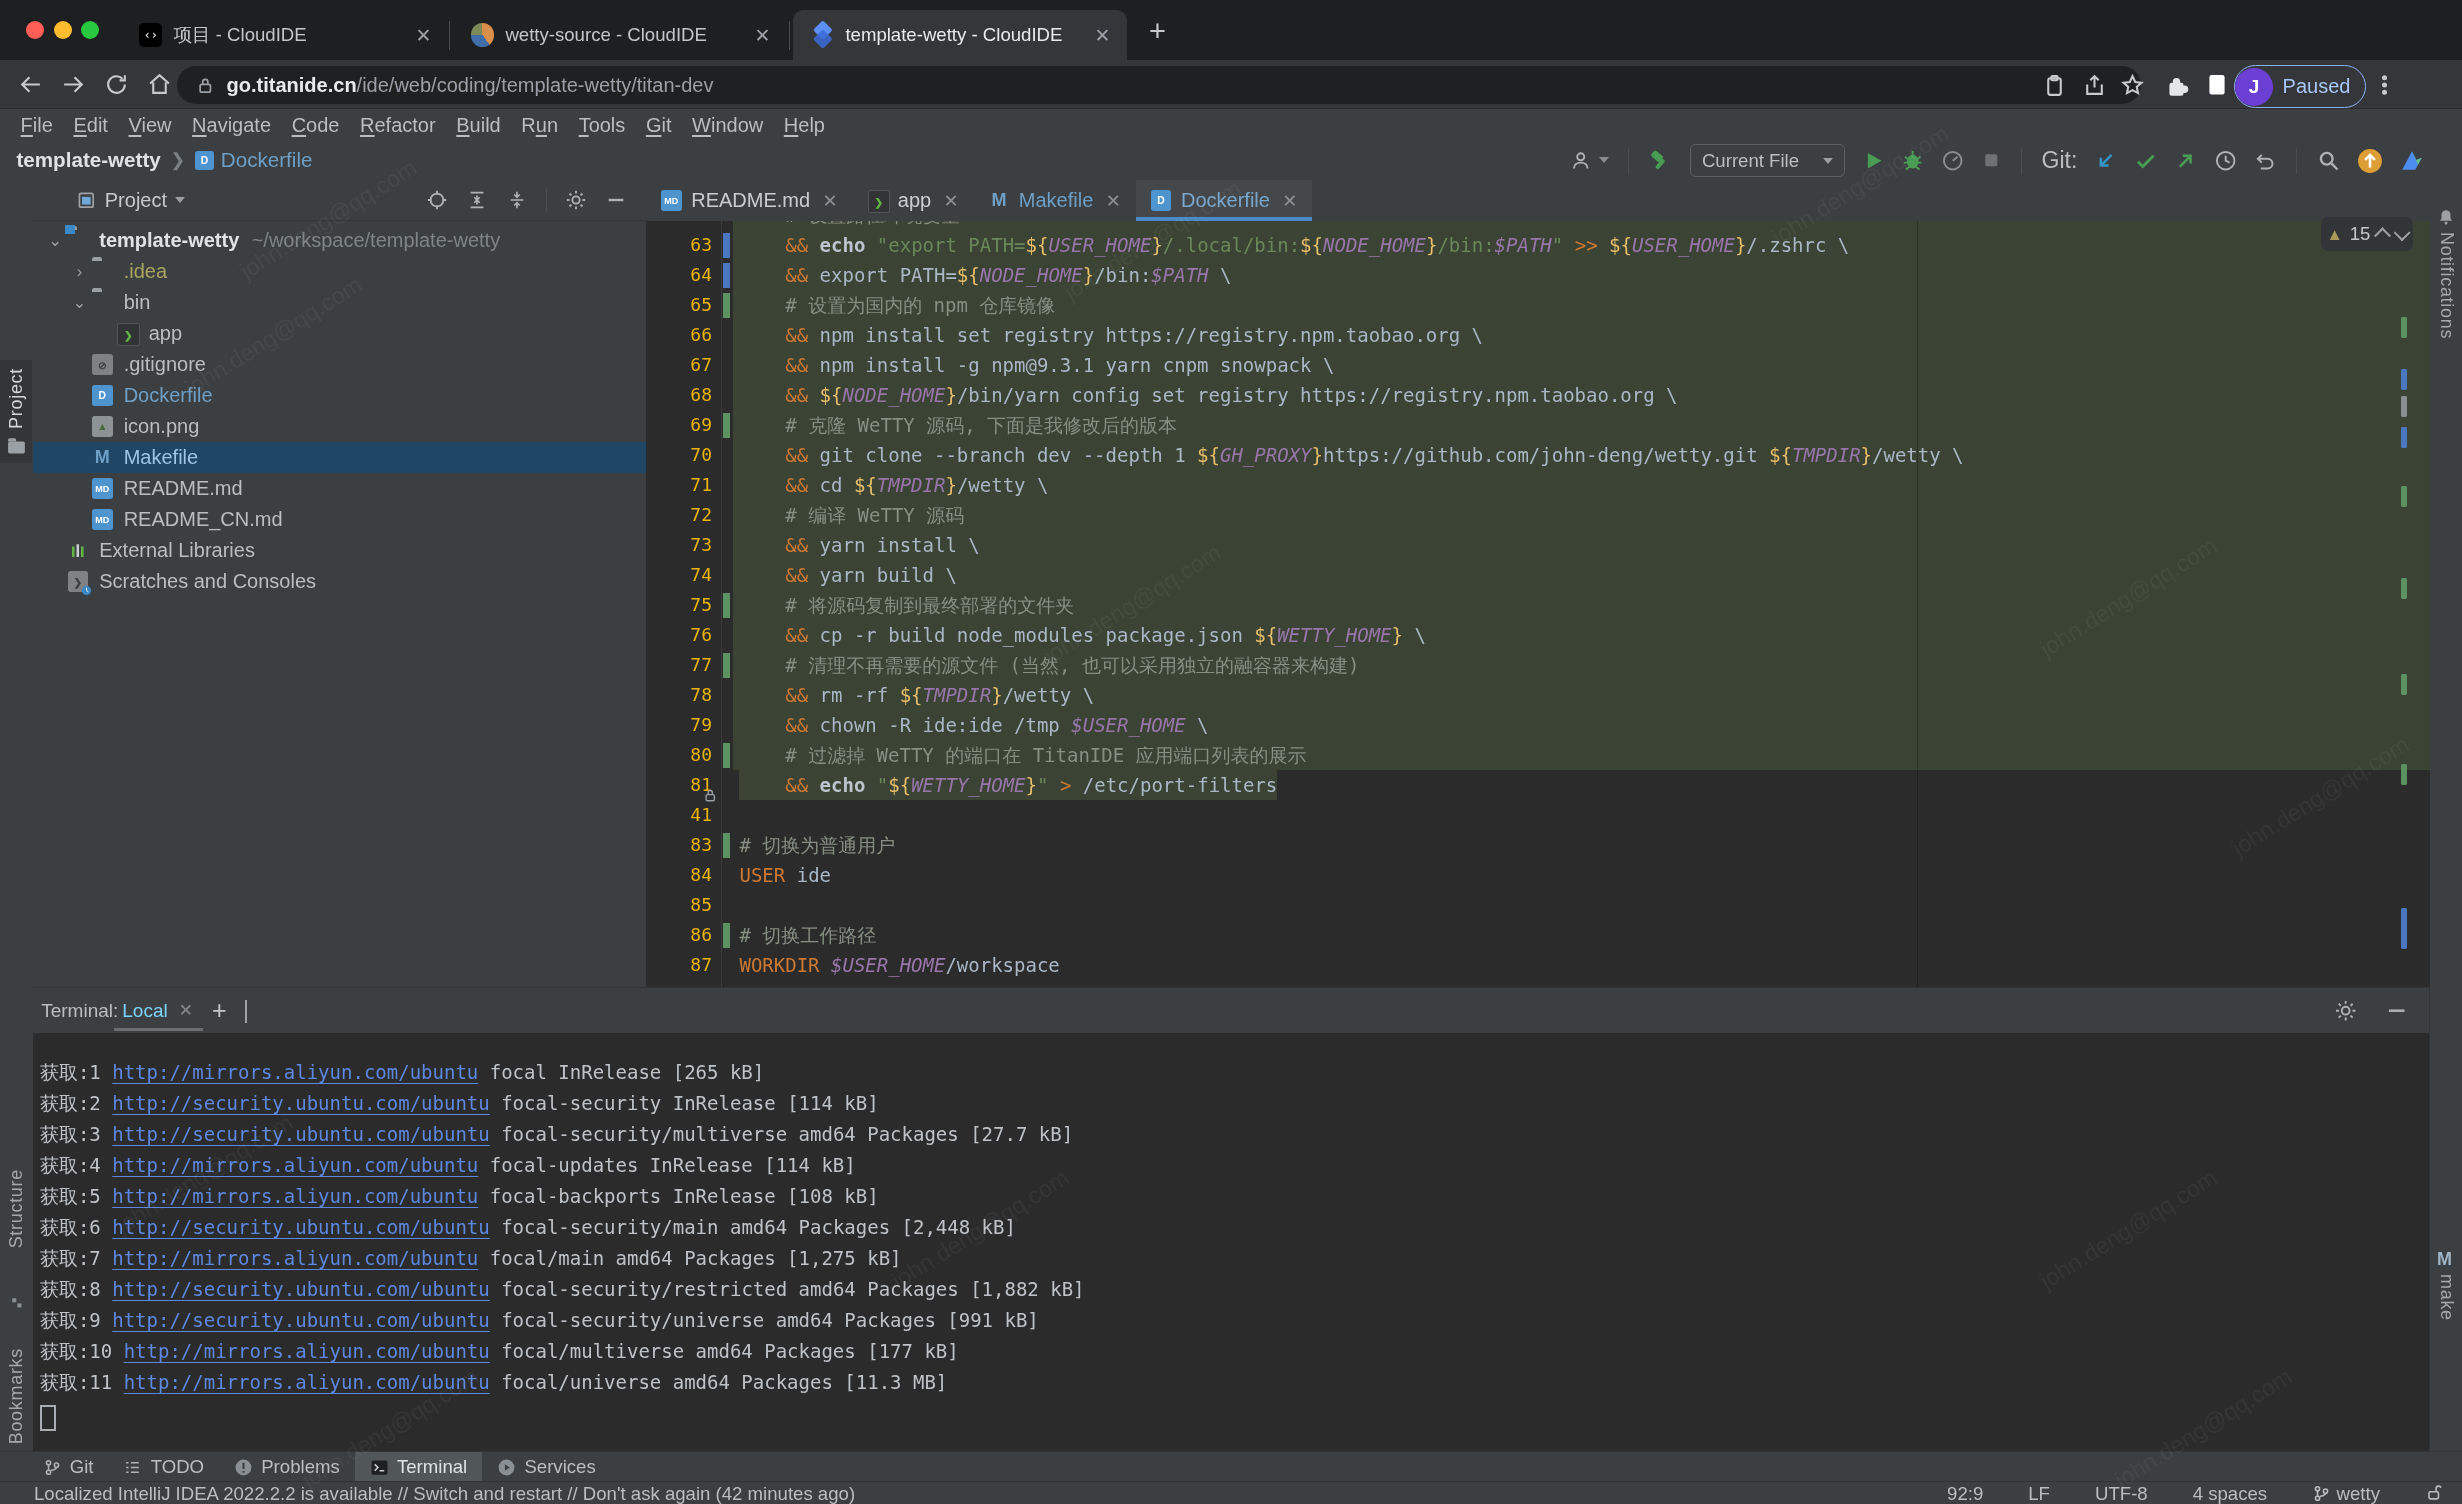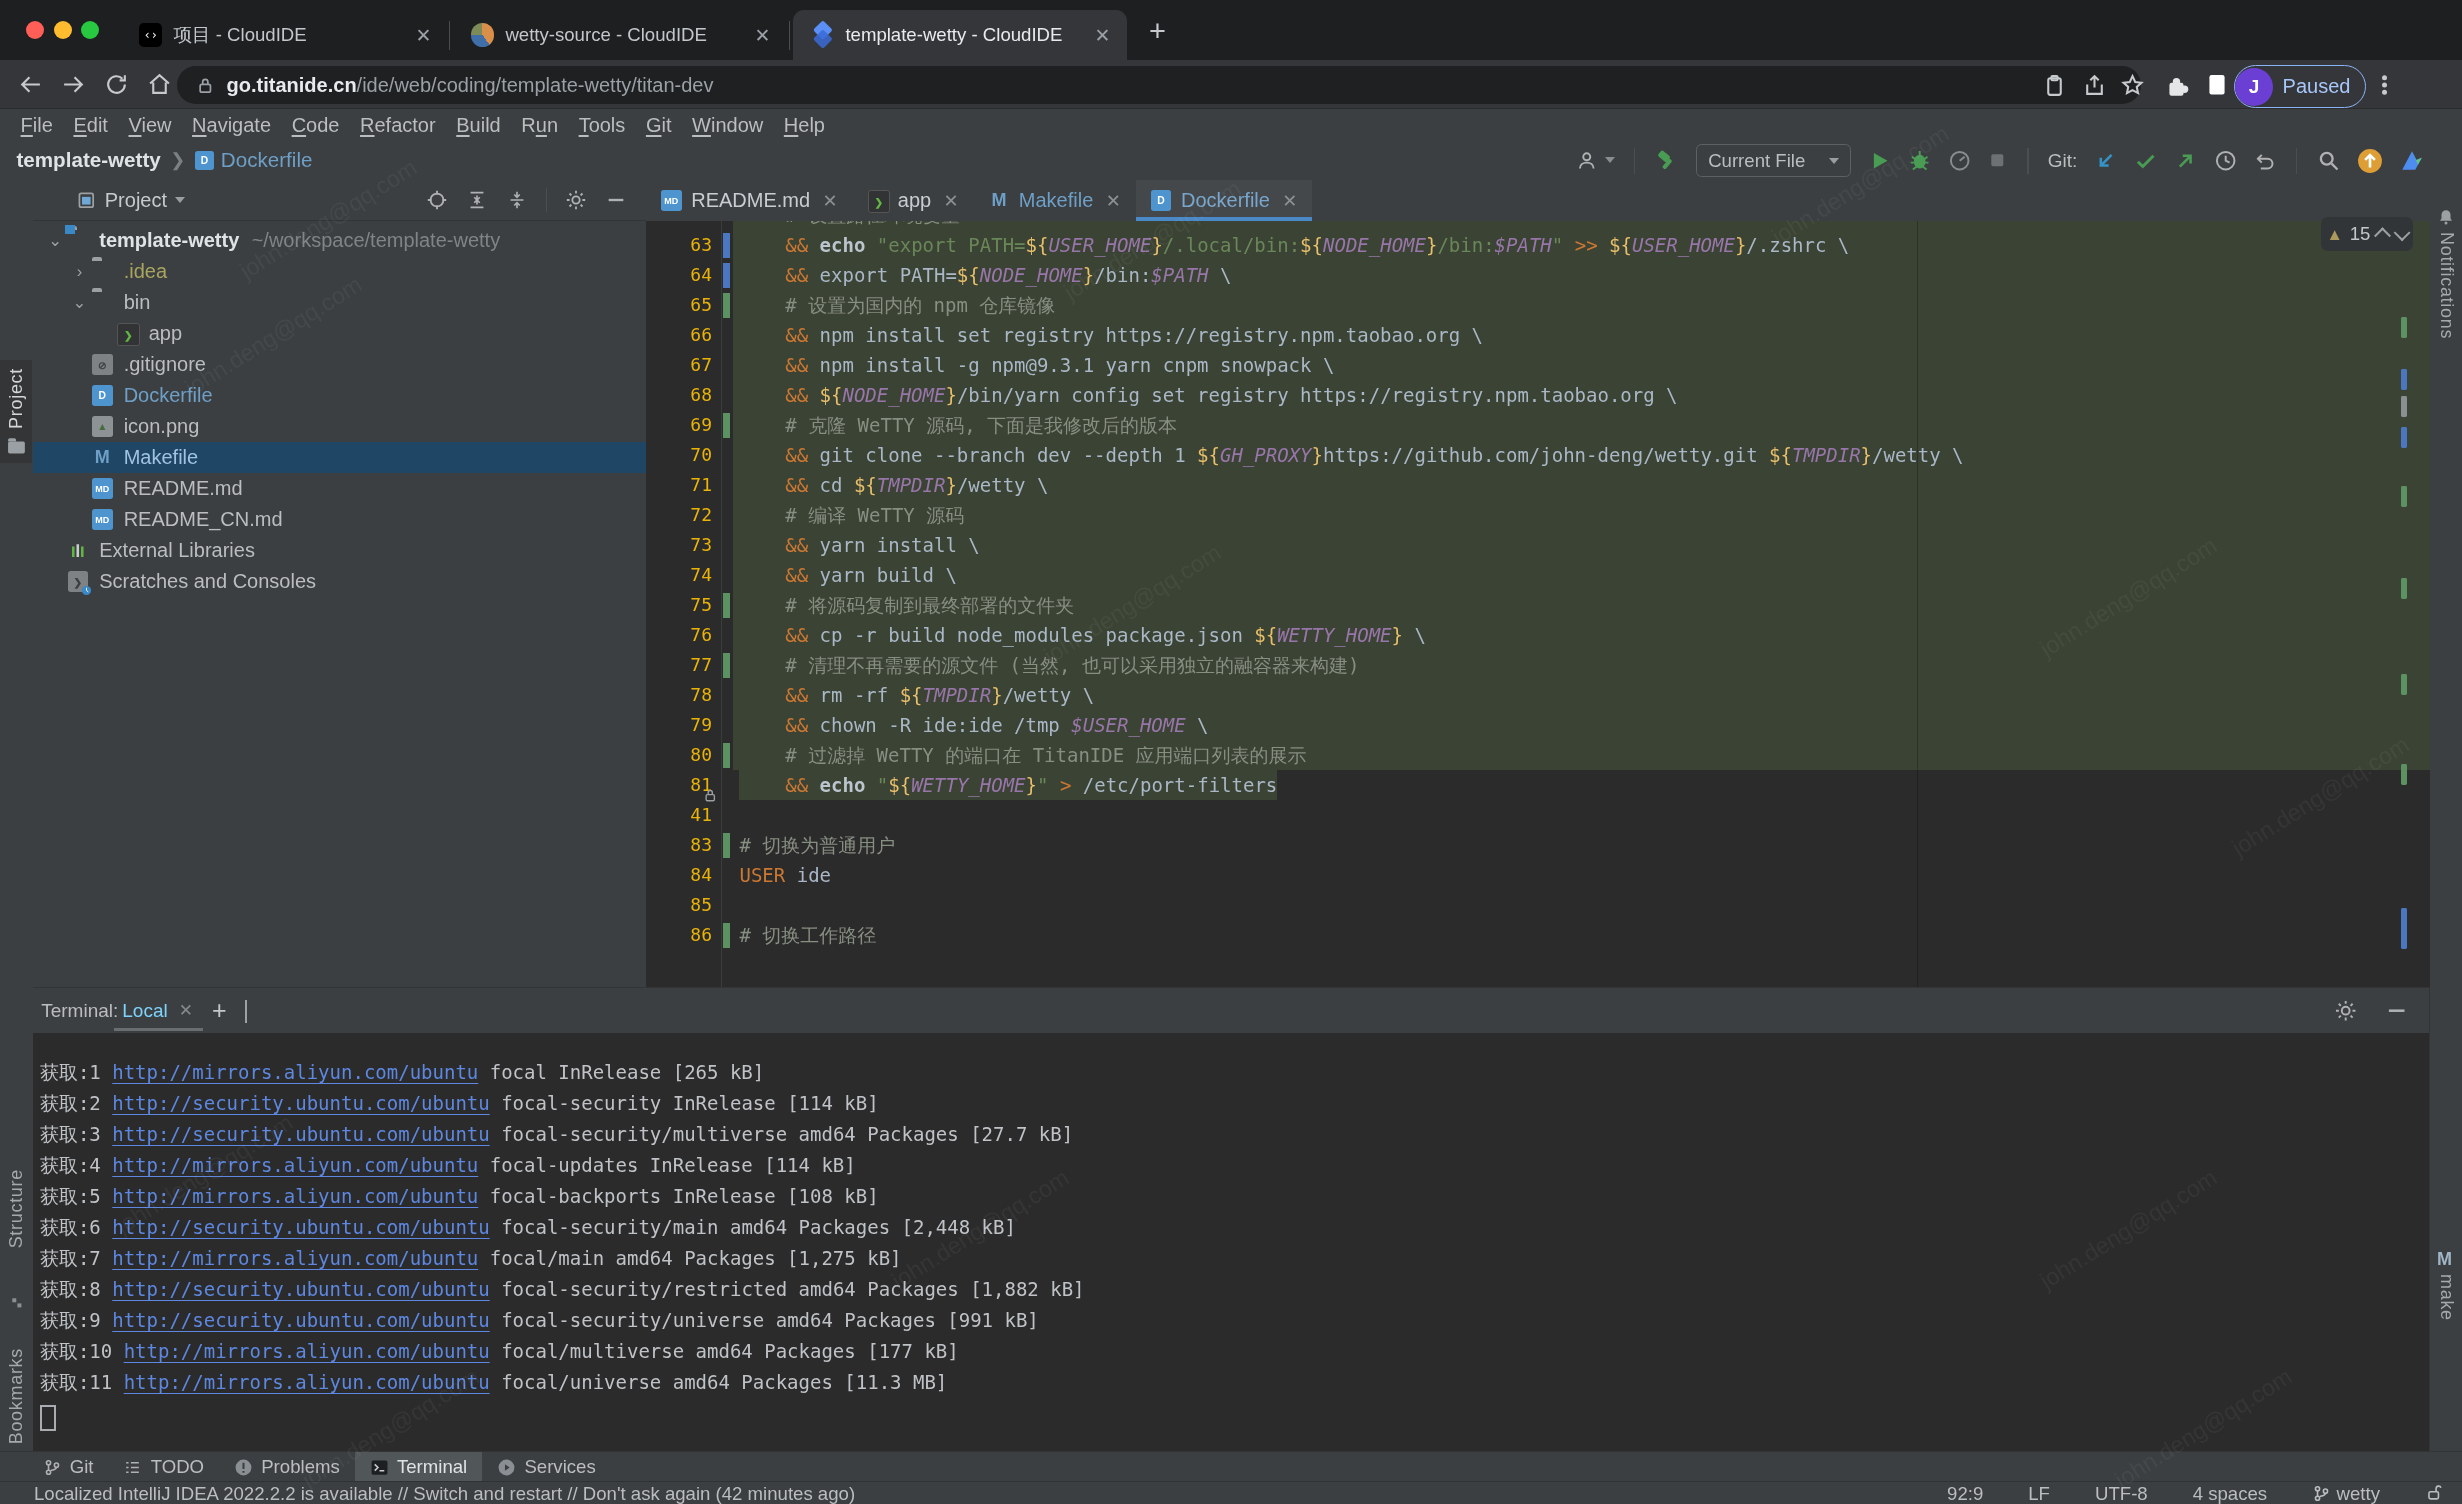--- a/index.html
+++ b/index.html
@@ -36,21 +36,21 @@
   .mi u{text-underline-offset:3.4px}
   #idehead{position:absolute;left:0;top:140px;width:2462px;height:40px;background:#3c3f41;border-bottom:1.4px solid #323436}
   #crumbs{position:absolute;left:16.5px;top:148px;display:flex;align-items:center;font-size:20.6px}
   #crumbs .proj{font-weight:bold;color:#dfe3e6}
   #crumbs .sep{color:#7b8084;margin:0 9.6px;font-size:18px}
   #crumbs .file{color:#6e9fc6;margin-left:6.9px}
   #toolbar{position:absolute;right:37px;top:142px;height:37px;display:flex;align-items:center;gap:16.5px}
   .tbsep{width:1.4px;height:26px;background:#4b4e50;margin:0 2.7px}
   #runcfg{border:1.4px solid #5e6163;border-radius:5.5px;padding:4.1px 11px;font-size:18.6px;color:#bbbdbf;display:flex;align-items:center;gap:24px}
   .caret-dn{width:0;height:0;border-left:5.5px solid transparent;border-right:5.5px solid transparent;border-top:6.9px solid #9a9ea1}
-  .gitlabel{font-size:19px;color:#bbbdbf}
+  .gitlabel{font-size:23px;color:#bbbdbf}
   
   .stripe{position:absolute;top:180px;width:33px;height:1271px;background:#3c3f41}
   #lstripe{left:0;border-right:1.4px solid #323436}
   #rstripe{left:2429px;width:33px;border-left:1.4px solid #323436}
   .vlabel{writing-mode:vertical-rl;transform:rotate(180deg);font-size:18px;color:#a6a9ab;letter-spacing:0.7px}
   .vlabel-d{writing-mode:vertical-rl;font-size:18px;color:#a6a9ab;letter-spacing:0.7px}
   #projTab{position:absolute;left:0;top:180px;width:32px;height:103px;background:#333537;display:flex;flex-direction:column;align-items:center;justify-content:center;gap:6.9px}
   
   #projpanel{position:absolute;left:33px;top:180px;width:613px;height:807px;background:#3c3f41;border-right:1.4px solid #313335}
   #projhead{position:absolute;left:0;top:0;width:100%;height:40px;border-bottom:1.4px solid #323436;display:flex;align-items:center}
@@ -540,20 +540,21 @@
         <div class="crow"><span class="ln">77</span><span class="mk"><i style="background: rgb(92, 145, 98);"></i></span><span class="cd hl"><span class="t-tx">    </span><span class="t-cm"># 清理不再需要的源文件 (当然, 也可以采用独立的融容器来构建)</span></span></div>
         <div class="crow"><span class="ln">78</span><span class="mk"></span><span class="cd hl"><span class="t-tx">    </span><span class="t-op">&amp;&amp;</span><span class="t-tx"> rm -rf </span><span class="t-br">${</span><span class="t-va">TMPDIR</span><span class="t-br">}</span><span class="t-tx">/wetty \</span></span></div>
         <div class="crow"><span class="ln">79</span><span class="mk"></span><span class="cd hl"><span class="t-tx">    </span><span class="t-op">&amp;&amp;</span><span class="t-tx"> chown -R ide:ide /tmp </span><span class="t-va">$USER_HOME</span><span class="t-tx"> \</span></span></div>
         <div class="crow"><span class="ln">80</span><span class="mk"><i style="background: rgb(92, 145, 98);"></i></span><span class="cd hl"><span class="t-tx">    </span><span class="t-cm"># 过滤掉 WeTTY 的端口在 TitanIDE 应用端口列表的展示</span></span></div>
         <div class="crow"><span class="ln">81</span><span class="mk"></span><span class="cd"><span class="part"><span class="t-tx">    </span><span class="t-op">&amp;&amp;</span><span class="t-tx"> </span><span class="t-bo">echo</span><span class="t-tx"> </span><span class="t-st">"</span><span class="t-br">${</span><span class="t-va">WETTY_HOME</span><span class="t-br">}</span><span class="t-st">"</span><span class="t-tx"> </span><span class="t-op">&gt;</span><span class="t-tx"> /etc/port-filters</span></span></span></div>
         <div class="crow"><span class="ln">41</span><span class="mk"></span><span class="cd"></span></div>
         <div class="crow"><span class="ln">83</span><span class="mk"><i style="background: rgb(92, 145, 98);"></i></span><span class="cd"><span class="t-cm"># 切换为普通用户</span></span></div>
         <div class="crow"><span class="ln">84</span><span class="mk"></span><span class="cd"><span class="t-kw">USER</span><span class="t-tx"> ide</span></span></div>
         <div class="crow"><span class="ln">85</span><span class="mk"></span><span class="cd"></span></div>
         <div class="crow"><span class="ln">86</span><span class="mk"><i style="background: rgb(92, 145, 98);"></i></span><span class="cd"><span class="t-cm"># 切换工作路径</span></span></div>
+        <div class="crow"><span class="ln">87</span><span class="mk"></span><span class="cd"><span class="t-kw">WORKDIR</span><span class="t-tx"> </span><span class="t-va">$USER_HOME</span><span class="t-tx">/workspace</span></span></div>
       </div>
   </div>
   <div id="gutsep"></div>
   <div id="guide"></div>
   <div class="abs" style="left:702px;top:787px">
       <svg width="16.5" height="16.5" viewBox="0 0 24 24" fill="none" stroke="#9aa0a4" stroke-width="2">
         <rect x="6" y="11" width="12" height="9" rx="2"></rect>
         <path d="M9 11V8a3 3 0 0 1 6 0v3"></path>
       </svg>
     </div>

